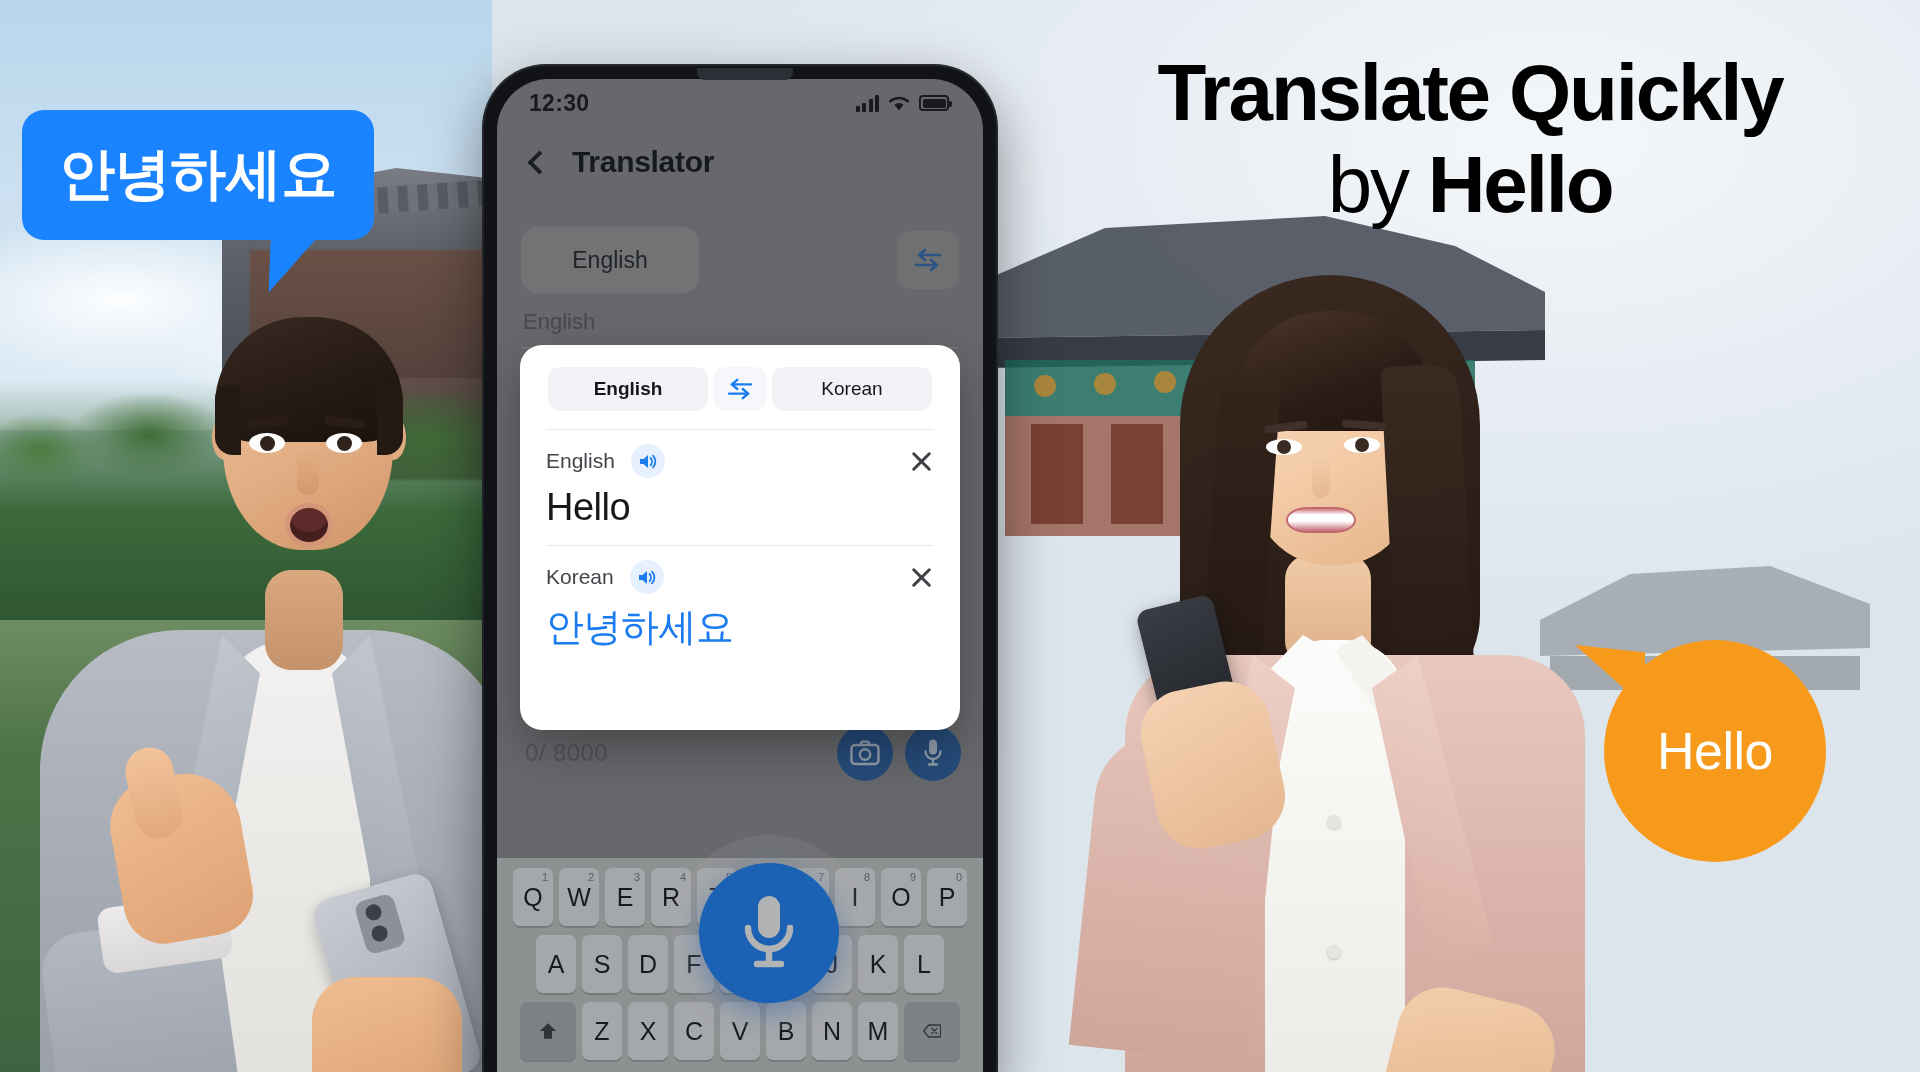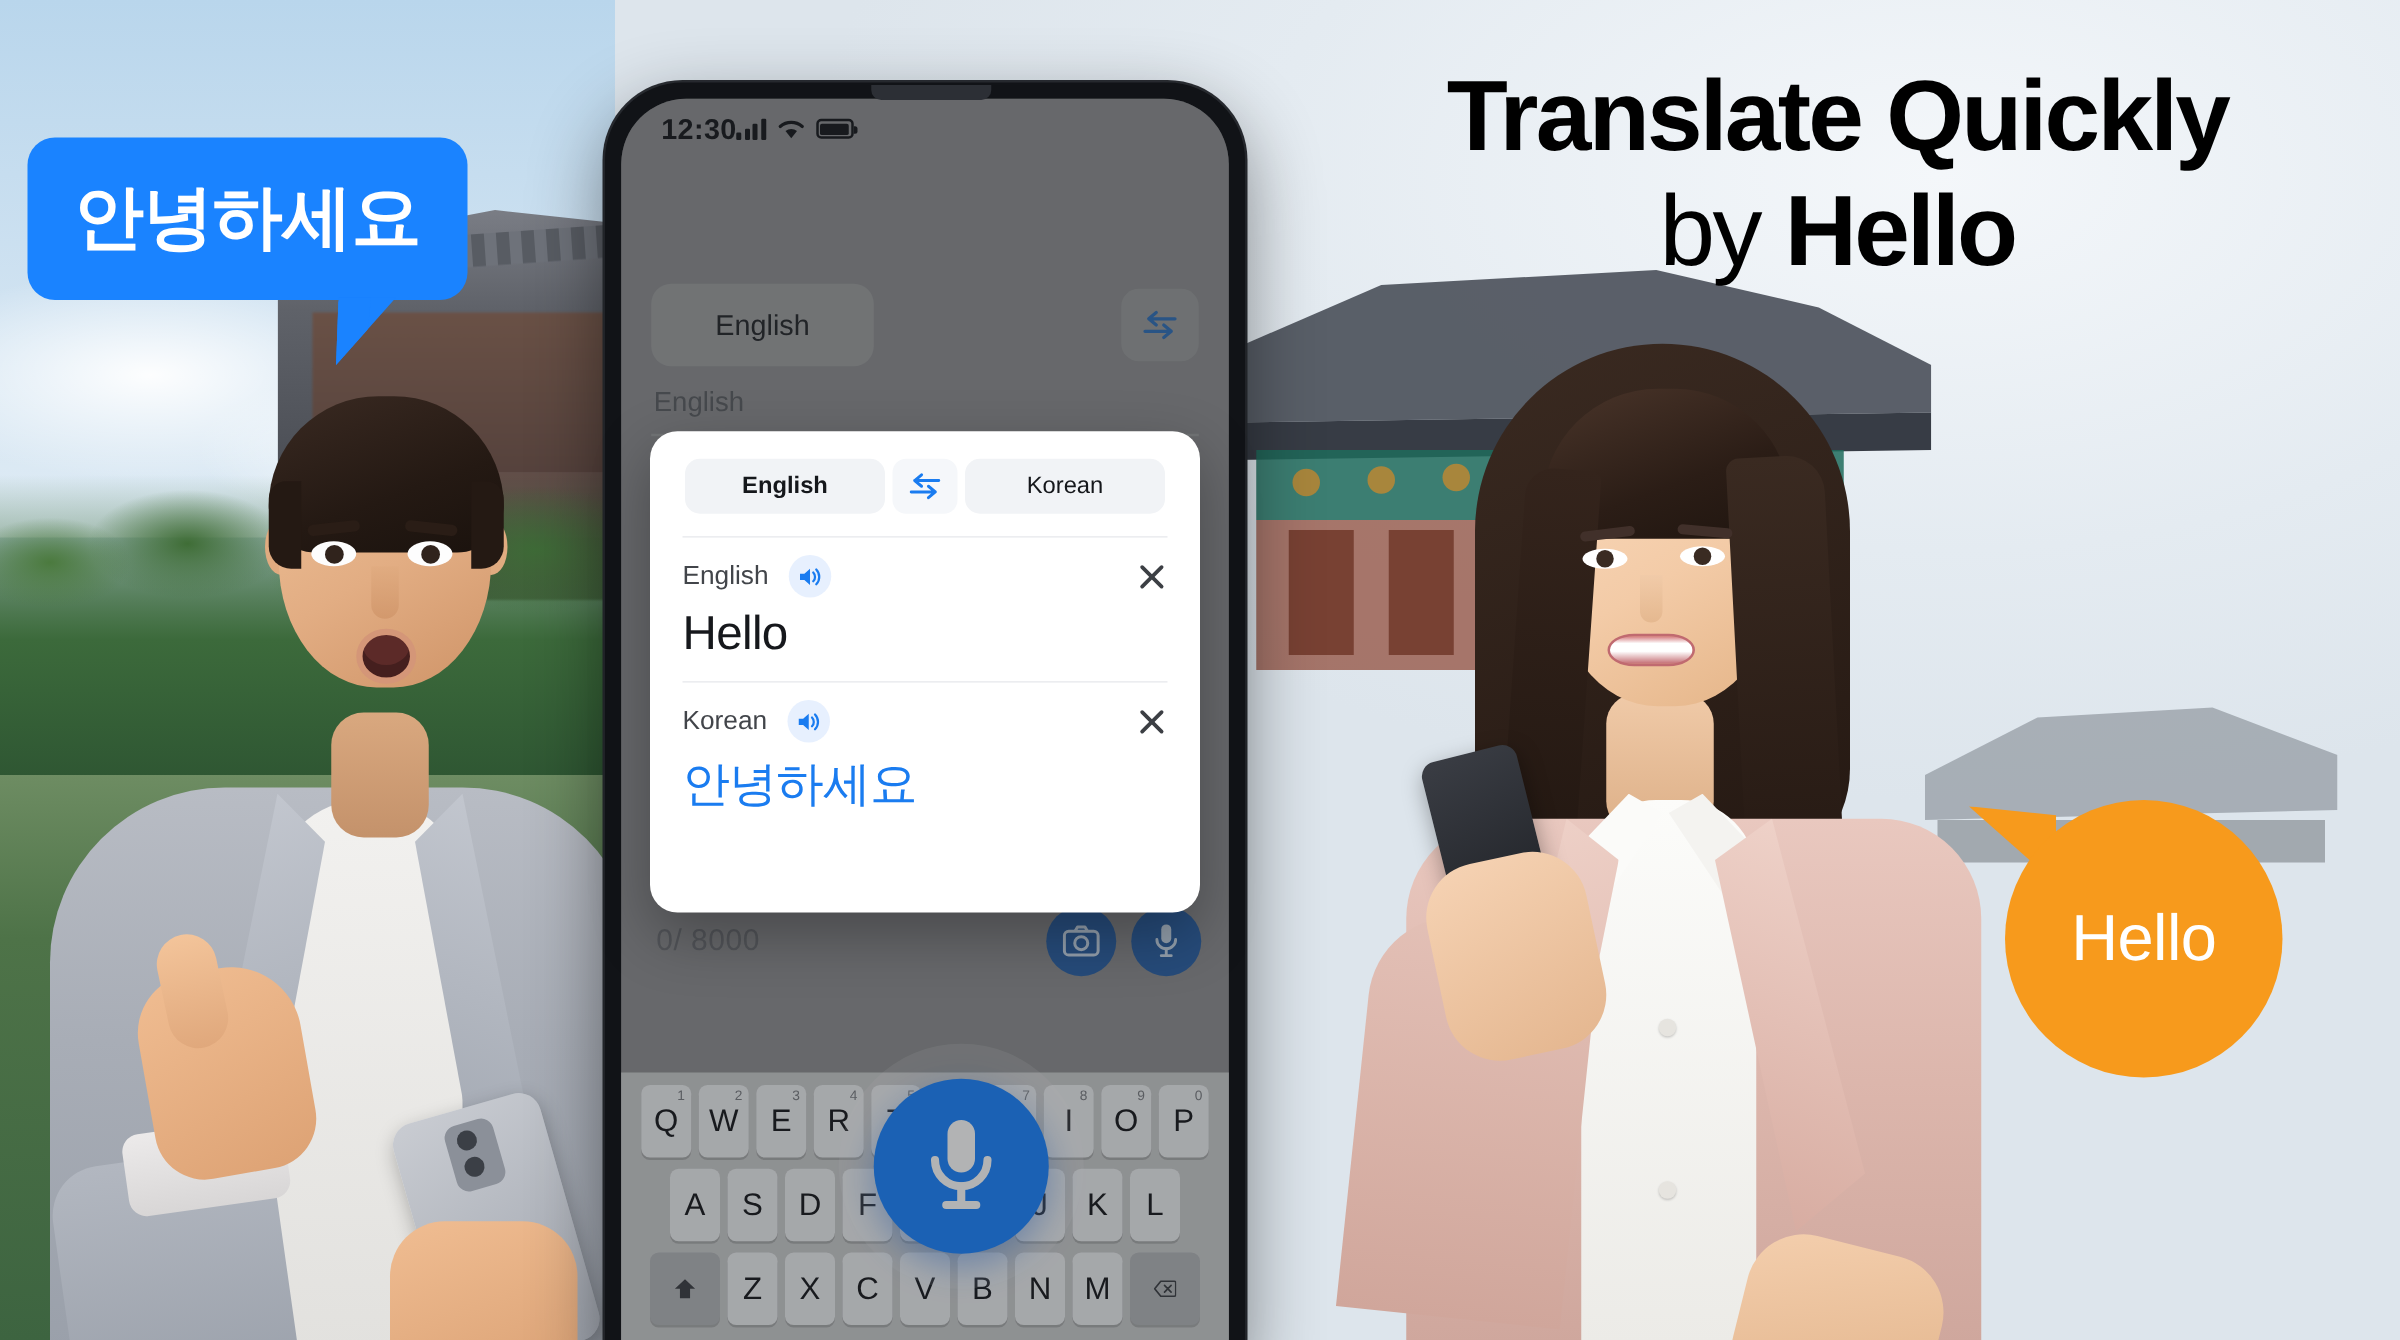--- a/index.html
+++ b/index.html
@@ -230,21 +230,21 @@
     position:absolute; left:497px; top:79px; width:486px; height:1007px;
     border-radius:52px 52px 0 0; overflow:hidden;
     background:#8d8e90;
   }
   .notch{
     position:absolute; left:697px; top:68px; width:96px; height:12px;
     background:#2c2f35; border-radius:0 0 8px 8px;
   }
   .status{
     position:absolute; left:0; top:0; width:486px; height:48px;
-    display:flex; align-items:center; 
+    display:flex; align-items:center; justify-content:space-between;
     padding:0 34px 0 32px;
   }
   .status .time{ font-size:23px; font-weight:700; color:#16181c; letter-spacing:.3px; }
   .status .icons{ display:flex; align-items:center; gap:9px; }
   .sig{ display:flex; align-items:flex-end; gap:2.5px; height:17px;}
   .sig i{ width:4px; background:#16181c; border-radius:1px; display:block;}
   .sig i:nth-child(1){height:6px;} .sig i:nth-child(2){height:9px;}
   .sig i:nth-child(3){height:13px;} .sig i:nth-child(4){height:17px;}
   .batt{ width:30px;height:16px;border:2.5px solid #16181c;border-radius:4px;position:relative;}
   .batt::after{content:"";position:absolute;left:1.5px;top:1.5px;right:1.5px;bottom:1.5px;background:#16181c;border-radius:1.5px;}
@@ -488,20 +488,24 @@
             <i></i>
           </span>
         <svg width="22" height="17" viewBox="0 0 22 17">
           <path d="M11 15.5 L6.4 9.8 A7.4 7.4 0 0 1 15.6 9.8 Z" fill="#16181c"></path>
           <path d="M2.2 6.2 A13.5 13.5 0 0 1 19.8 6.2" stroke="#16181c" stroke-width="2.6" fill="none" stroke-linecap="round"></path>
         </svg>
         <span class="batt"></span>
       </div>
     </div>
 
+    <div class="appbar">
+      <span class="back-chev"></span>
+      <span class="app-title">Translator</span>
+    </div>
 
     <div class="bg-langrow">
       <div class="bg-langchip">English</div>
       <div class="bg-swap">
         <svg width="30" height="24" viewBox="0 0 30 24">
           <path d="M27 7 H6 M12 2 L6 7 L12 12" stroke="#2f6fb8" stroke-width="2.6" fill="none" stroke-linecap="round" stroke-linejoin="round"></path>
           <path d="M3 17 H24 M18 12 L24 17 L18 22" stroke="#2f6fb8" stroke-width="2.6" fill="none" stroke-linecap="round" stroke-linejoin="round"></path>
         </svg>
       </div>
     </div>

